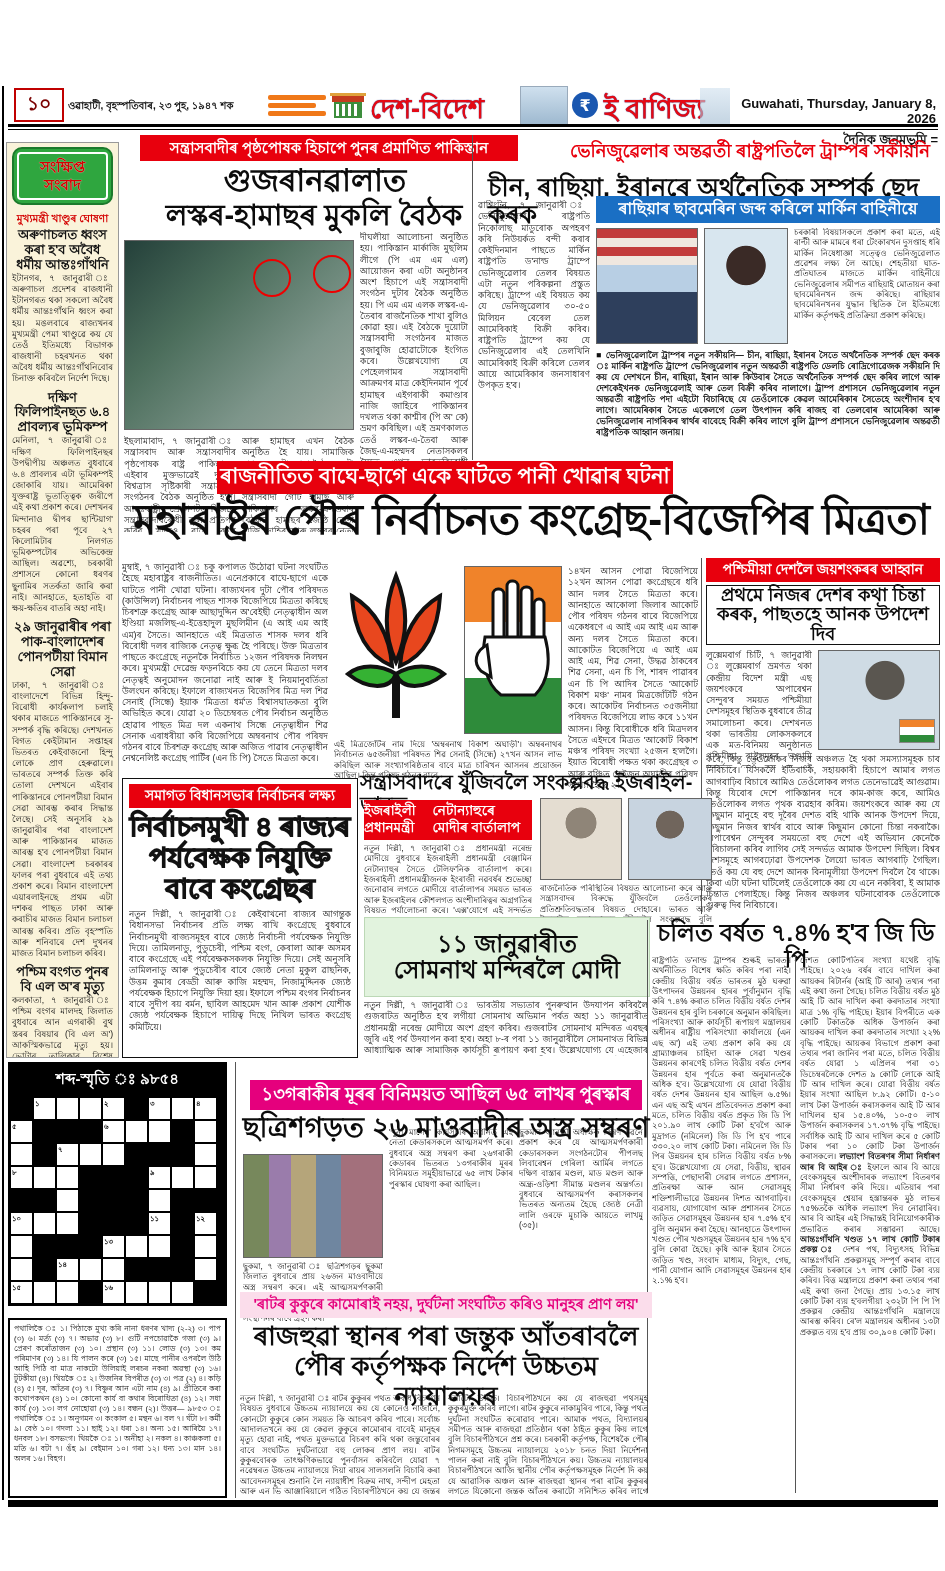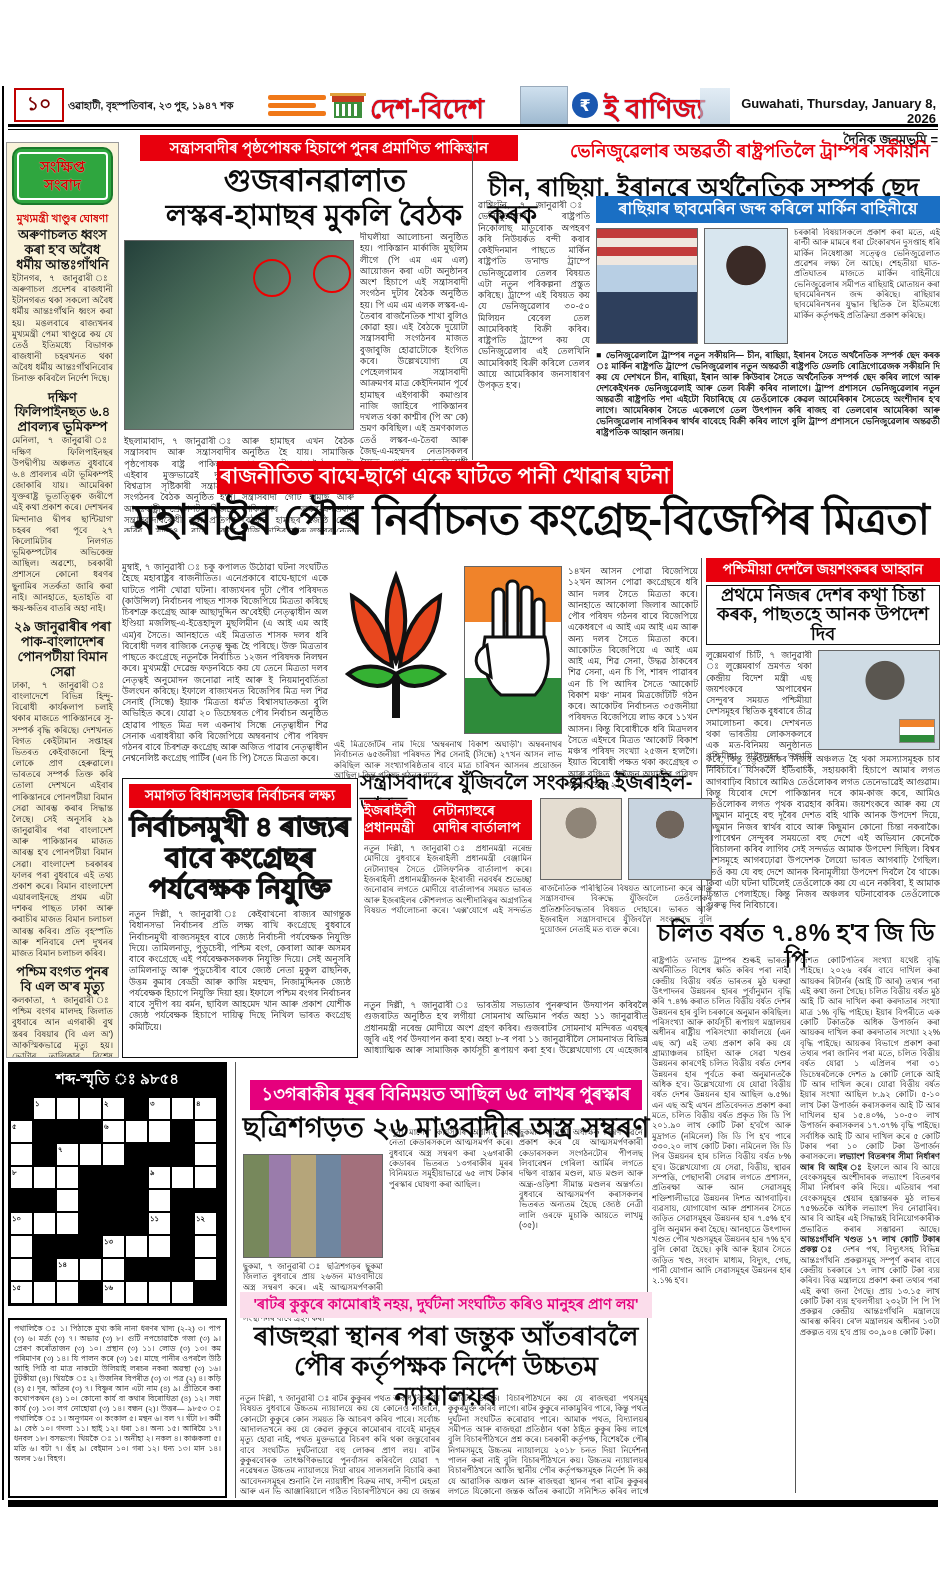--- a/index.html
+++ b/index.html
@@ -338,26 +338,30 @@
   </div>
   <div class="abs photo" style="left:540px;top:798px;width:82px;height:82px;background:radial-gradient(circle at 50% 30%,#8f8578 22%,#e4ddd1 23%),linear-gradient(180deg,#ece5d8,#d8cfc0);"></div>
   <div class="abs photo" style="left:628px;top:798px;width:84px;height:82px;background:radial-gradient(circle at 50% 32%,#70655c 20%,#c8d4e0 21%),linear-gradient(180deg,#d5dfe9,#b9c8d6);"></div>
   <div class="abs body-sm just ovh" style="left:364px;top:844px;width:168px;height:70px;">নতুন দিল্লী, ৭ জানুৱাৰী ঃ প্ৰধানমন্ত্ৰী নৰেন্দ্ৰ মোদীয়ে বুধবাৰে ইজৰাইলী প্ৰধানমন্ত্ৰী বেঞ্জামিন নেটান্যাহুৰ সৈতে টেলিফ'নিক বাৰ্তালাপ কৰে। ইজৰাইলী প্ৰধানমন্ত্ৰীজনক ইংৰাজী নৱবৰ্ষৰ শুভেচ্ছা জনোৱাৰ লগতে মোদীয়ে বাৰ্তালাপৰ সময়ত ভাৰত আৰু ইজৰাইলৰ কৌশলগত অংশীদাৰিত্বৰ অগ্ৰগতিৰ বিষয়ত পৰ্যালোচনা কৰে। 'এক্স'যোগে এই সন্দৰ্ভত প্ৰধানমন্ত্ৰী মোদীয়ে কয় যে বাৰ্তালাপৰ সময়ত দুয়োজন নেতাই বিশ্বৰ ভূ-</div>
   <div class="abs body-sm just ovh" style="left:540px;top:884px;width:172px;height:58px;">ৰাজনৈতিক পৰিস্থিতিৰ বিষয়ত আলোচনা কৰে আৰু সন্ত্ৰাসবাদৰ বিৰুদ্ধে যুঁজিবলৈ তেওঁলোকৰ প্ৰতিশ্ৰুতিবদ্ধতাৰ বিষয়ত দোহাৰে। ভাৰত আৰু ইজৰাইল সন্ত্ৰাসবাদৰে যুঁজিবলৈ সংকল্পবদ্ধ বুলি দুয়োজন নেতাই মত ব্যক্ত কৰে।</div>
 
   <div class="abs boxed" style="left:122px;top:778px;width:236px;height:280px;">
     <div class="redbanner" style="margin:5px auto 0;width:222px;height:24px;font-size:14px;">সমাগত বিধানসভাৰ নিৰ্বাচনৰ লক্ষ্য</div>
     <div class="outline-hl ctr" style="font-size:27px;margin-top:4px;">
       <div>নিৰ্বাচনমুখী ৪ ৰাজ্যৰ</div>
+      <div>পৰ্যবেক্ষক নিযুক্তি</div>
       <div>বাবে কংগ্ৰেছৰ</div>
-      <div>পৰ্যবেক্ষক নিযুক্তি</div>
     </div>
     <div class="body just ovh" style="margin:4px 6px 0;height:130px;">নতুন দিল্লী, ৭ জানুৱাৰী ঃ কেইবাখনো ৰাজ্যৰ আগন্তুক বিধানসভা নিৰ্বাচনৰ প্ৰতি লক্ষ্য ৰাখি কংগ্ৰেছে বুধবাৰে নিৰ্বাচনমুখী ৰাজ্যসমূহৰ বাবে জ্যেষ্ঠ নিৰ্বাচনী পৰ্যবেক্ষক নিযুক্তি দিয়ে। তামিলনাডু, পুডুচেৰী, পশ্চিম বংগ, কেৰালা আৰু অসমৰ বাবে কংগ্ৰেছে এই পৰ্যবেক্ষক­সকলক নিযুক্তি দিয়ে। সেই অনুসৰি তামিলনাডু আৰু পুডুচেৰীৰ বাবে জ্যেষ্ঠ নেতা মুকুল ৱাছনিক, উত্তম কুমাৰ ৰেড্ডী আৰু কাজি মহম্মদ, নিজামুদ্দিনক জ্যেষ্ঠ পৰ্যবেক্ষক হিচাপে নিযুক্তি দিয়া হয়। ইফালে পশ্চিম বংগৰ নিৰ্বাচনৰ বাবে সুদীপ ৰয় বৰ্মন, ছাবিল আহমেদ খান আৰু প্ৰকাশ যোশীক জ্যেষ্ঠ পৰ্যবেক্ষক হিচাপে দায়িত্ব দিছে নিখিল ভাৰত কংগ্ৰেছ কমিটিয়ে।</div>
   </div>
 
+  <div class="abs" style="left:364px;top:917px;width:284px;height:78px;background:#e2f3de;border:1px solid #bcd8b6;display:flex;flex-direction:column;align-items:center;justify-content:center;">
+    <div class="headline" style="font-size:24px;">১১ জানুৱাৰীত</div>
+    <div class="headline" style="font-size:24px;">সোমনাথ মন্দিৰলৈ মোদী</div>
+  </div>
   <div class="abs body just ovh" style="left:364px;top:1000px;width:284px;height:56px;">নতুন দিল্লী, ৭ জানুৱাৰী ঃ ভাৰতীয় সভ্যতাৰ পুনৰুত্থান উদযাপন কৰিবলৈ গুজৰাটত অনুষ্ঠিত হ'ব লগীয়া সোমনাথ অভিমান পৰ্বত অহা ১১ জানুৱাৰীত প্ৰধানমন্ত্ৰী নৰেন্দ্ৰ মোদীয়ে অংশ গ্ৰহণ কৰিব। গুজৰাটৰ সোমনাথ মন্দিৰত এবছৰ জুৰি এই পৰ্ব উদযাপন কৰা হ'ব। অহা ৮-ৰ পৰা ১১ জানুৱাৰীলৈ সোমনাথত বিভিন্ন আধ্যাত্মিক আৰু সামাজিক কাৰ্যসূচী ৰূপায়ণ কৰা হ'ব। উল্লেখযোগ্য যে এহেজাৰ বছৰৰ আগতে সোমনাথ মন্দিৰত বিদেশী আক্ৰমণকাৰীয়ে প্ৰথম আক্ৰমণ কৰিছিল।</div>
 
   <div class="abs headline ctr" style="left:652px;top:920px;width:288px;font-size:24px;">চলিত বৰ্ষত ৭.৪% হ'ব জি ডি পি</div>
   <div class="abs body-sm just ovh" style="left:652px;top:956px;width:139px;height:537px;">ৰাষ্ট্ৰপতি ড'নাল্ড ট্ৰাম্পৰ শুল্কই ভাৰতৰ অৰ্থনীতিত বিশেষ ক্ষতি কৰিব পৰা নাই। কেন্দ্ৰীয় বিত্তীয় বৰ্ষত ভাৰতৰ মুঠ ঘৰুৱা উৎপাদনৰ উন্নয়নৰ হাৰৰ পূৰ্বানুমান বৃদ্ধি কৰি ৭.৪% কৰাত চলিত বিত্তীয় বৰ্ষত দেশৰ উন্নয়নৰ হাৰ বুলি চৰকাৰে অনুমান কৰিছিল। পৰিসংখ্যা আৰু কাৰ্যসূচী ৰূপায়ণ মন্ত্ৰালয়ৰ অধীনৰ ৰাষ্ট্ৰীয় পৰিসংখ্যা কাৰ্যালয়ে (এন এছ অ') এই তথ্য প্ৰকাশ কৰি কয় যে গ্ৰাম্যাঞ্চলৰ চাহিদা আৰু সেৱা খণ্ডৰ উন্নয়নৰ কাৰণেই চলিত বিত্তীয় বৰ্ষত দেশৰ উন্নয়নৰ হাৰ পূৰ্বতে কৰা অনুমানতকৈ অধিক হ'ব। উল্লেখযোগ্য যে যোৱা বিত্তীয় বৰ্ষত দেশৰ উন্নয়নৰ হাৰ আছিল ৬.৫%। এন এছ অ'ই এখন প্ৰতিবেদনত প্ৰকাশ কৰা মতে, চলিত বিত্তীয় বৰ্ষত প্ৰকৃত জি ডি পি ২০১.৯০ লাখ কোটি টকা হ'বগৈ আৰু মুদ্ৰাগত (নমিনেল) জি ডি পি হ'ব পাৰে ৩৩০.২০ লাখ কোটি টকা। নমিনেল জি ডি পিৰ উন্নয়নৰ হাৰ চলিত বিত্তীয় বৰ্ষত ৮% হ'ব। উল্লেখযোগ্য যে সেৱা, বিত্তীয়, স্থাৱৰ সম্পত্তি, পেছাদাৰী সেৱাৰ লগতে প্ৰশাসন, প্ৰতিৰক্ষা আৰু আন সেৱাসমূহ শক্তিশালীভাৱে উন্নয়নৰ দিশত আগবাঢ়িব। ব্যৱসায়, যোগাযোগ আৰু প্ৰশাসনৰ সৈতে জড়িত সেৱাসমূহৰ উন্নয়নৰ হাৰ ৭.৫% হ'ব বুলি অনুমান কৰা হৈছে। আনহাতে উৎপাদন খণ্ডত পৌৰ খণ্ডসমূহৰ উন্নয়নৰ হাৰ ৭% হ'ব বুলি কোৱা হৈছে। কৃষি আৰু ইয়াৰ সৈতে জড়িত খণ্ড, সংবাদ মাধ্যম, বিদ্যুৎ, গেছ, পানী যোগান আদি সেৱাসমূহৰ উন্নয়নৰ হাৰ ২.১% হ'ব।</div>
   <div class="abs body-sm just ovh" style="left:800px;top:956px;width:140px;height:537px;">
     <span>দেশত কোটিপতিৰ সংখ্যা যথেষ্ট বৃদ্ধি পাইছে। ২০২৬ বৰ্ষৰ বাবে দাখিল কৰা আয়কৰ ৰিটাৰ্নৰ (আই টি আৰ) তথ্যৰ পৰা এই কথা জনা গৈছে। চলিত বিত্তীয় বৰ্ষত মুঠ আই টি আৰ দাখিল কৰা কৰদাতাৰ সংখ্যা মাত্ৰ ১% বৃদ্ধি পাইছে। ইয়াৰ বিপৰীতে এক কোটি টকাতকৈ অধিক উপাৰ্জন কৰা আয়কৰ দাখিল কৰা কৰদাতাৰ সংখ্যা ২২% বৃদ্ধি পাইছে। আয়কৰ বিভাগে প্ৰকাশ কৰা তথ্যৰ পৰা জানিব পৰা মতে, চলিত বিত্তীয় বৰ্ষত যোৱা ১ এপ্ৰিলৰ পৰা ৩১ ডিচেম্বৰলৈকে দেশত ৯ কোটি লোকে আই টি আৰ দাখিল কৰে। যোৱা বিত্তীয় বৰ্ষত ইয়াৰ সংখ্যা আছিল ৮.৯২ কোটি। ৫-১০ লাখ টকা উপাৰ্জন কৰাসকলৰ আই টি আৰ দাখিলৰ হাৰ ১৫.৪০%, ১০-৫০ লাখ উপাৰ্জন কৰাসকলৰ ১৭.৩৭% বৃদ্ধি পাইছে। সৰ্বাধিক আই টি আৰ দাখিল কৰে ৫ কোটি টকাৰ পৰা ১০ কোটি টকা উপাৰ্জন কৰাসকলে।</span>
     <span class="bold">লভ্যাংশ বিতৰণৰ সীমা নিৰ্ধাৰণ আৰ বি আইৰ ঃ</span>
     <span>ইফালে আৰ বি আয়ে বেংকসমূহৰ অংশীদাৰক লভ্যাংশ বিতৰণৰ সীমা নিৰ্ধাৰণ কৰি দিয়ে। এতিয়াৰ পৰা বেংকসমূহৰ শ্বেয়াৰ হস্তান্তৰক মুঠ লাভৰ ৭৫%তকৈ অধিক লভ্যাংশ দিব নোৱাৰিব। আৰ বি আইৰ এই সিদ্ধান্তই বিনিয়োগকাৰীক প্ৰভাৱিত কৰাৰ সম্ভাৱনা আছে।</span>
     <span class="bold">আন্তঃগাঁথনি খণ্ডত ১৭ লাখ কোটি টকাৰ প্ৰকল্প ঃ</span>
     <span>দেশৰ পথ, বিদ্যুৎসহ বিভিন্ন আন্তঃগাঁথনি প্ৰকল্পসমূহ সম্পূৰ্ণ কৰাৰ বাবে কেন্দ্ৰীয় চৰকাৰে ১৭ লাখ কোটি টকা ব্যয় কৰিব। বিত্ত মন্ত্ৰালয়ে প্ৰকাশ কৰা তথ্যৰ পৰা এই কথা জনা গৈছে। প্ৰায় ১৩.১৫ লাখ কোটি টকা ব্যয় হ'বলগীয়া ২৩২টা পি পি পি প্ৰকল্পৰ কেন্দ্ৰীয় আন্তঃগাঁথনি মন্ত্ৰালয়ে আৰম্ভ কৰিব। ৰে'ল মন্ত্ৰালয়ৰ অধীনৰ ১৩টা প্ৰকল্পত ব্যয় হ'ব প্ৰায় ৩০,৯০৪ কোটি টকা।</span>

